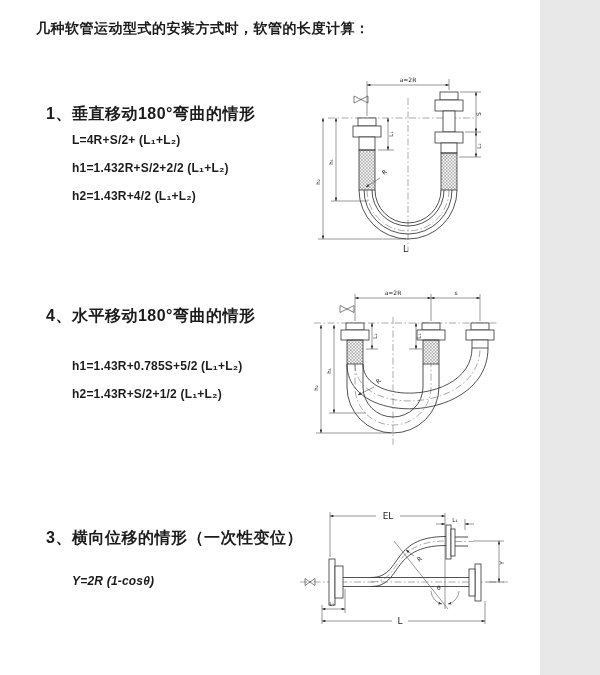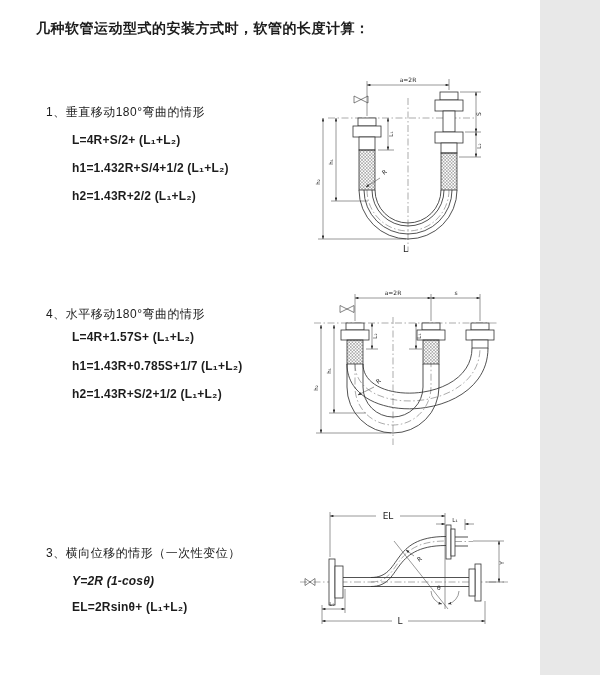--- a/index.html
+++ b/index.html
@@ -1,19 +1,19 @@
 <!DOCTYPE html>
 <html><head>
 <meta charset="utf-8">
 <style>
   html,body{margin:0;padding:0;background:#e8e8e8;}
   .page{position:relative;width:540px;height:675px;background:#ffffff;overflow:hidden;
         font-family:"Liberation Sans","DejaVu Sans",sans-serif;color:#1c1c1c;}
   .title{position:absolute;left:36px;top:20px;font-size:14px;font-weight:700;letter-spacing:.5px;}
-  .sec-head{position:absolute;font-size:12px;font-weight:400;letter-spacing:.5px;}
+  .sec-head{position:absolute;font-size:16px;font-weight:700;letter-spacing:.5px;}
   .formula{position:absolute;font-size:12px;font-weight:700;letter-spacing:.2px;padding-left:8px;}
   svg.diag{position:absolute;}
   .ol{fill:none;stroke:#333;stroke-width:.85;}
   .thin{fill:none;stroke:#444;stroke-width:.55;}
   .dim{fill:none;stroke:#444;stroke-width:.55;}
   .cl{fill:none;stroke:#555;stroke-width:.5;stroke-dasharray:7 2.5 1.5 2.5;}
   .pipe{fill:#fff;stroke:#333;stroke-width:.8;}
   .braid{fill:url(#hatch);stroke:#333;stroke-width:.8;}
   .valve{fill:none;stroke:#333;stroke-width:.6;}
   text.dt{font-family:"DejaVu Sans",sans-serif;font-size:6px;fill:#222;}
@@ -36,22 +36,22 @@
       <marker id="maS" viewBox="0 0 8 6" refX="0.5" refY="3" markerWidth="7" markerHeight="5" orient="auto">
         <path d="M8,0 L0,3 L8,6 z" fill="#333"></path>
       </marker>
     </defs>
   </svg>
 
   <div class="title">几种软管运动型式的安装方式时，软管的长度计算：</div>
 
   <div class="sec-head" style="left:46px;top:104px;">1、垂直移动180°弯曲的情形</div>
   <div class="formula" style="left:64px;top:133px;">L=4R+S/2+ (L₁+L₂)</div>
-  <div class="formula" style="left:64px;top:161px;">h1=1.432R+S/4+1/2 (L₁+L₂)</div>
-  <div class="formula" style="left:64px;top:189px;">h2=1.43R+2/2 (L₁+L₂)</div>
+  <div class="formula" style="left:64px;top:161px;">h1=1.432R+S/2+2/2 (L₁+L₂)</div>
+  <div class="formula" style="left:64px;top:189px;">h2=1.43R+4/2 (L₁+L₂)</div>
 
   <svg class="diag" style="left:306px;top:72px;" width="292" height="188" viewBox="0 0 292 188">
 
     <g>
       <path class="cl" d="M102,26 L102,180"></path>
       <path class="cl" d="M22,46 L168,46"></path>
     </g>
 
     <g>
       <path class="ol" d="M53,118 A49,49 0 0 0 151,118"></path>
@@ -113,22 +113,21 @@
 
     <g>
       <path class="dim" d="M74,106 L60,115" marker-end="url(#maE)"></path>
       <text class="dt" transform="rotate(-38 78 103)" x="78" y="103" font-size="7">R</text>
     </g>
 
     <text class="dt-lg" x="97" y="180">L</text>
   </svg>
 
   <div class="sec-head" style="left:46px;top:306px;">4、水平移动180°弯曲的情形</div>
-  <div class="formula" style="left:64px;top:330px;">L=4R+1.57S+ (L₁+L₂)</div>
-  <div class="formula" style="left:64px;top:359px;">h1=1.43R+0.785S+1/7 (L₁+L₂)</div>
+  <div class="formula" style="left:64px;top:359px;">h1=1.43R+0.785S+5/2 (L₁+L₂)</div>
   <div class="formula" style="left:64px;top:387px;">h2=1.43R+S/2+1/2 (L₁+L₂)</div>
 
   <svg class="diag" style="left:306px;top:283px;" width="292" height="188" viewBox="0 0 292 188">
 
     <g>
       <path class="cl" d="M8,40 L192,40"></path>
       <path class="cl" d="M87,34 L87,162"></path>
     </g>
 
     <g>
@@ -187,23 +186,22 @@
       <path class="dim" d="M15,42 L15,150" marker-start="url(#maS)" marker-end="url(#maE)"></path>
       <text class="dt-sm" transform="rotate(-90 12 105)" x="12" y="105" text-anchor="middle">h₂</text>
     </g>
 
     <g>
       <path class="dim" d="M68,104 L52,112" marker-end="url(#maE)"></path>
       <text class="dt" transform="rotate(-38 72 101)" x="72" y="101" font-size="7">R</text>
     </g>
   </svg>
 
-  <div class="sec-head" style="left:46px;top:545px;">3、横向位移的情形（一次性变位）</div>
+  <div class="sec-head" style="left:46px;top:528px;">3、横向位移的情形（一次性变位）</div>
   <div class="formula" style="left:64px;top:574px;font-style:italic;">Y=2R (1-cosθ)</div>
-  <div class="formula" style="left:64px;top:600px;">EL=2Rsinθ+ (L₁+L₂)</div>
 
   <svg class="diag" style="left:296px;top:503px;" width="304" height="148" viewBox="0 0 304 148">
 
     <path class="cl" d="M4,79 L212,79"></path>
 
     <g class="valve">
       <path d="M9,75.5 L9,82.5 L14,79 z M19,75.5 L19,82.5 L14,79 z"></path>
     </g>
 
     <g>

